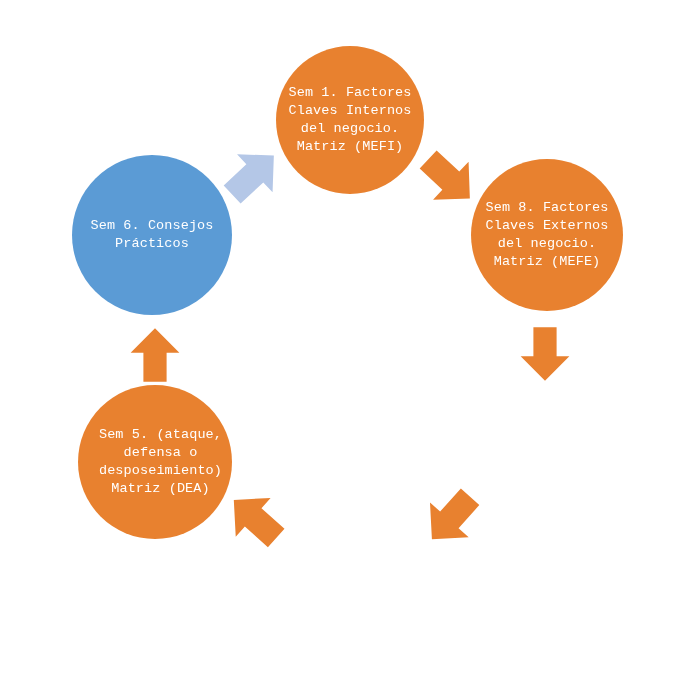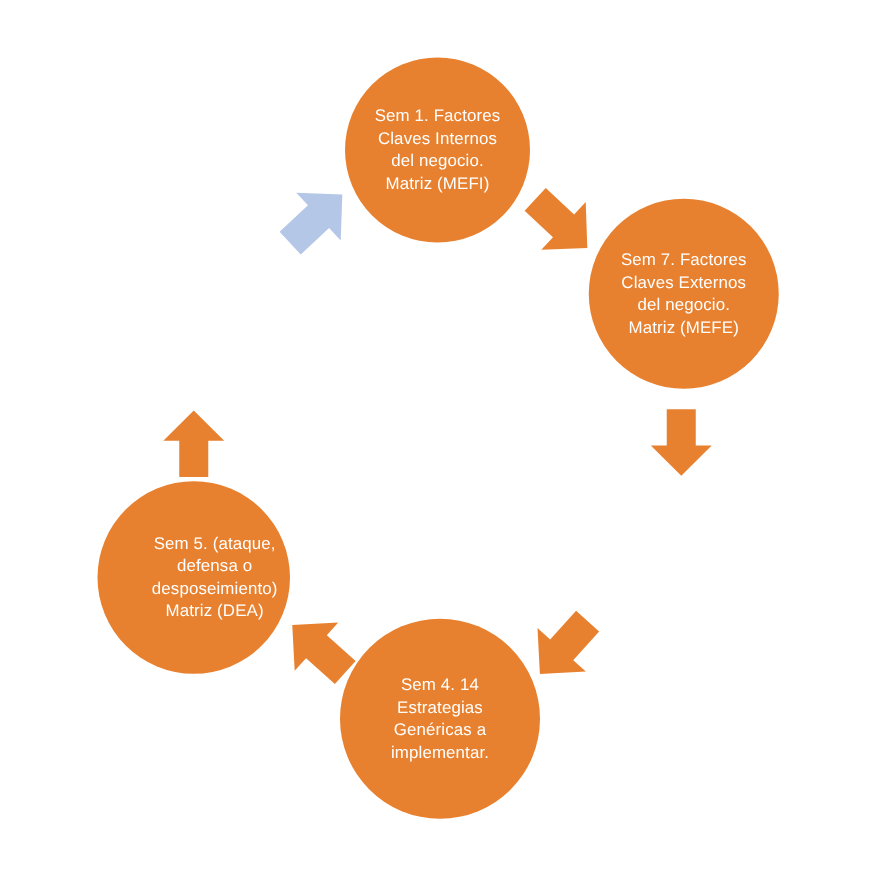--- a/index.html
+++ b/index.html
@@ -24,21 +24,21 @@
     position: absolute;
     border-radius: 50%;
     display: flex;
     align-items: center;
     justify-content: center;
     text-align: center;
     box-sizing: border-box;
   }
   .node-label {
     color: #ffffff;
-    font-family: Liberation Sans, sans-serif;
+    font-family: Liberation Mono, monospace;
     font-size: 13.5px;
     line-height: 1.33;
     letter-spacing: 0.1px;
     white-space: pre-line;
     padding: 0 10px;
   }
   .arrow {
     position: absolute;
   }
   .arrow svg {
@@ -98,35 +98,33 @@
   </div>
 
   <div class="node" style="left:276px; top:46px; width:148px; height:148px; background:#E8812F;">
     <span class="node-label">Sem 1. Factores
 Claves Internos
 del negocio.
 Matriz (MEFI)</span>
   </div>
 
   <div class="node" style="left:471px; top:159px; width:152px; height:152px; background:#E8812F;">
-    <span class="node-label">Sem 7. Factores
+    <span class="node-label">Sem 8. Factores
 Claves Externos
 del negocio.
 Matriz (MEFE)</span>
   </div>
 
 
-  <div class="node" style="left:272px; top:495px; width:160px; height:160px; background:#E8812F;">
-    <span class="node-label">Sem 4. 14
-Estrategias
-Genéricas a
-implementar.</span>
-  </div>
 
   <div class="node" style="left:78px; top:385px; width:154px; height:154px; background:#E8812F;justify-content:flex-end;">
     <span class="node-label">Sem 5. (ataque,
 defensa o
 desposeimiento)
 Matriz (DEA)</span>
   </div>
 
+  <div class="node" style="left:72px; top:155px; width:160px; height:160px; background:#5B9BD5;">
+    <span class="node-label">Sem 6. Consejos
+Prácticos</span>
+  </div>
 
 </div>
 
 </body></html>

